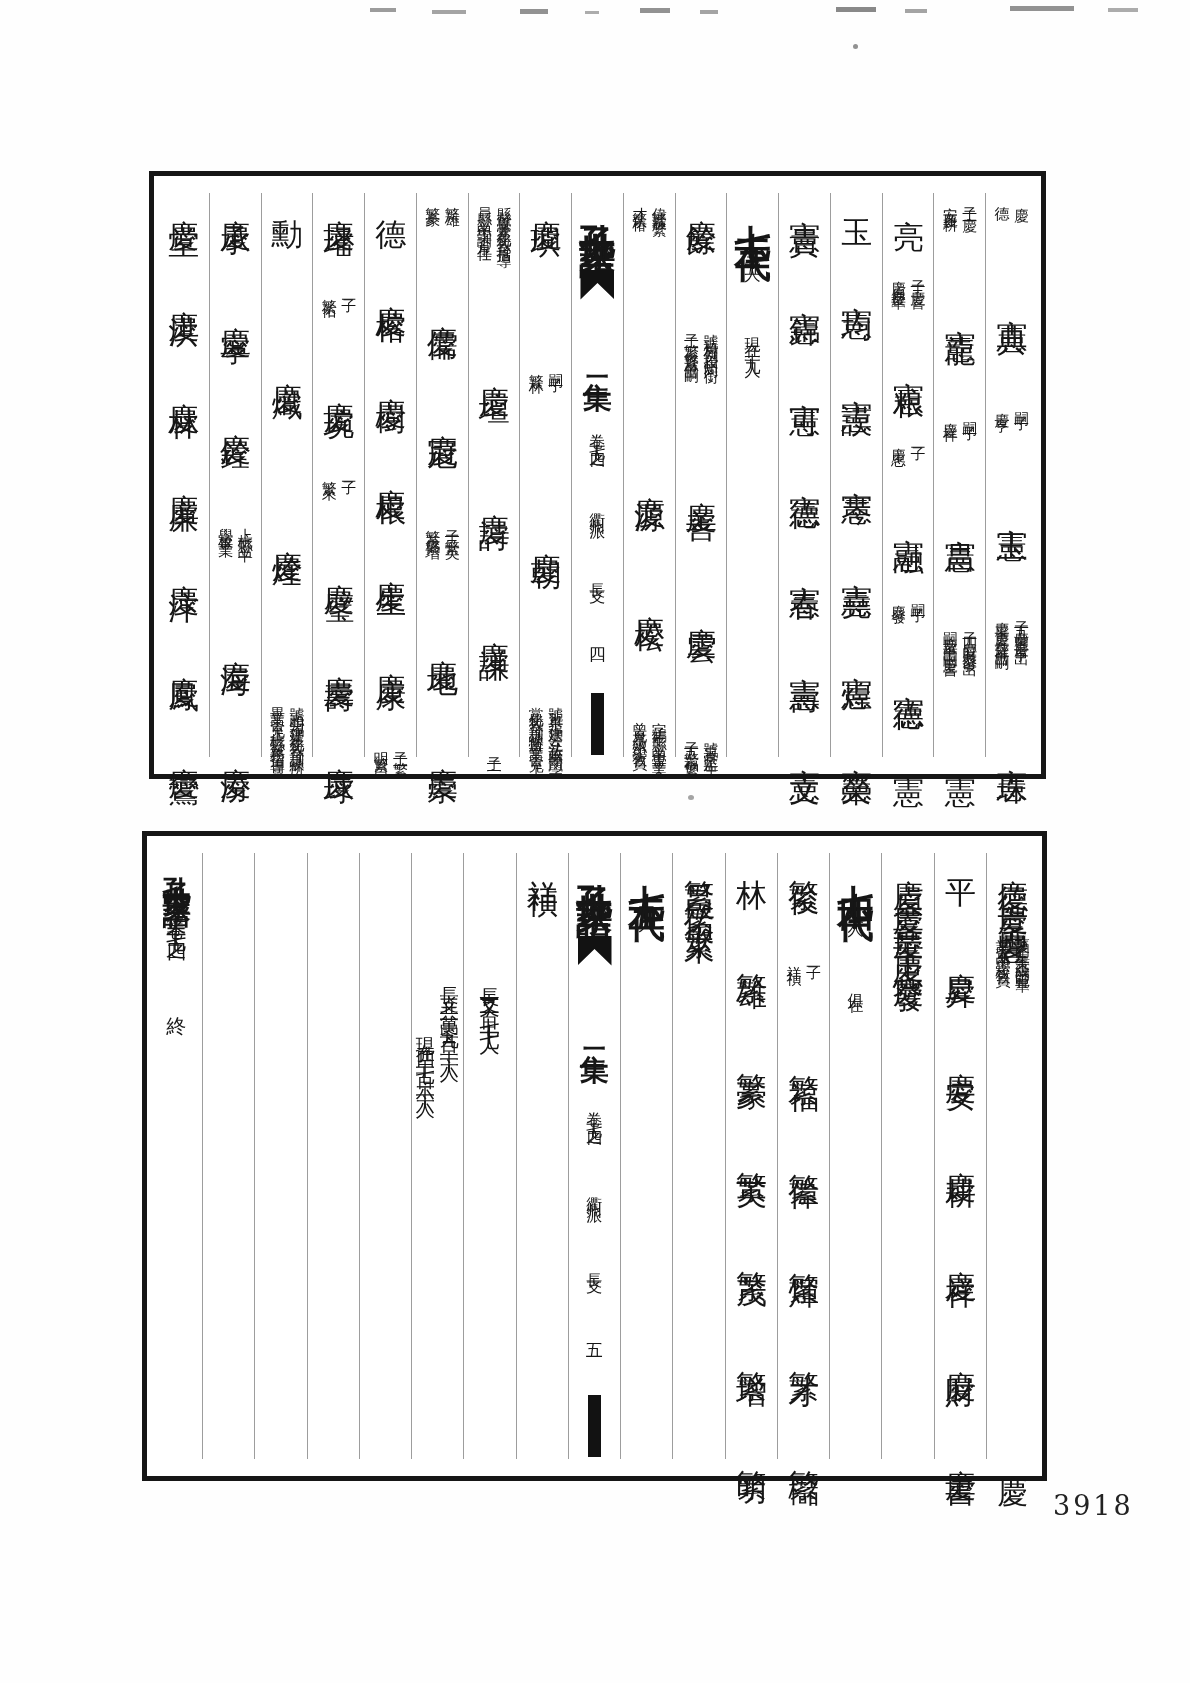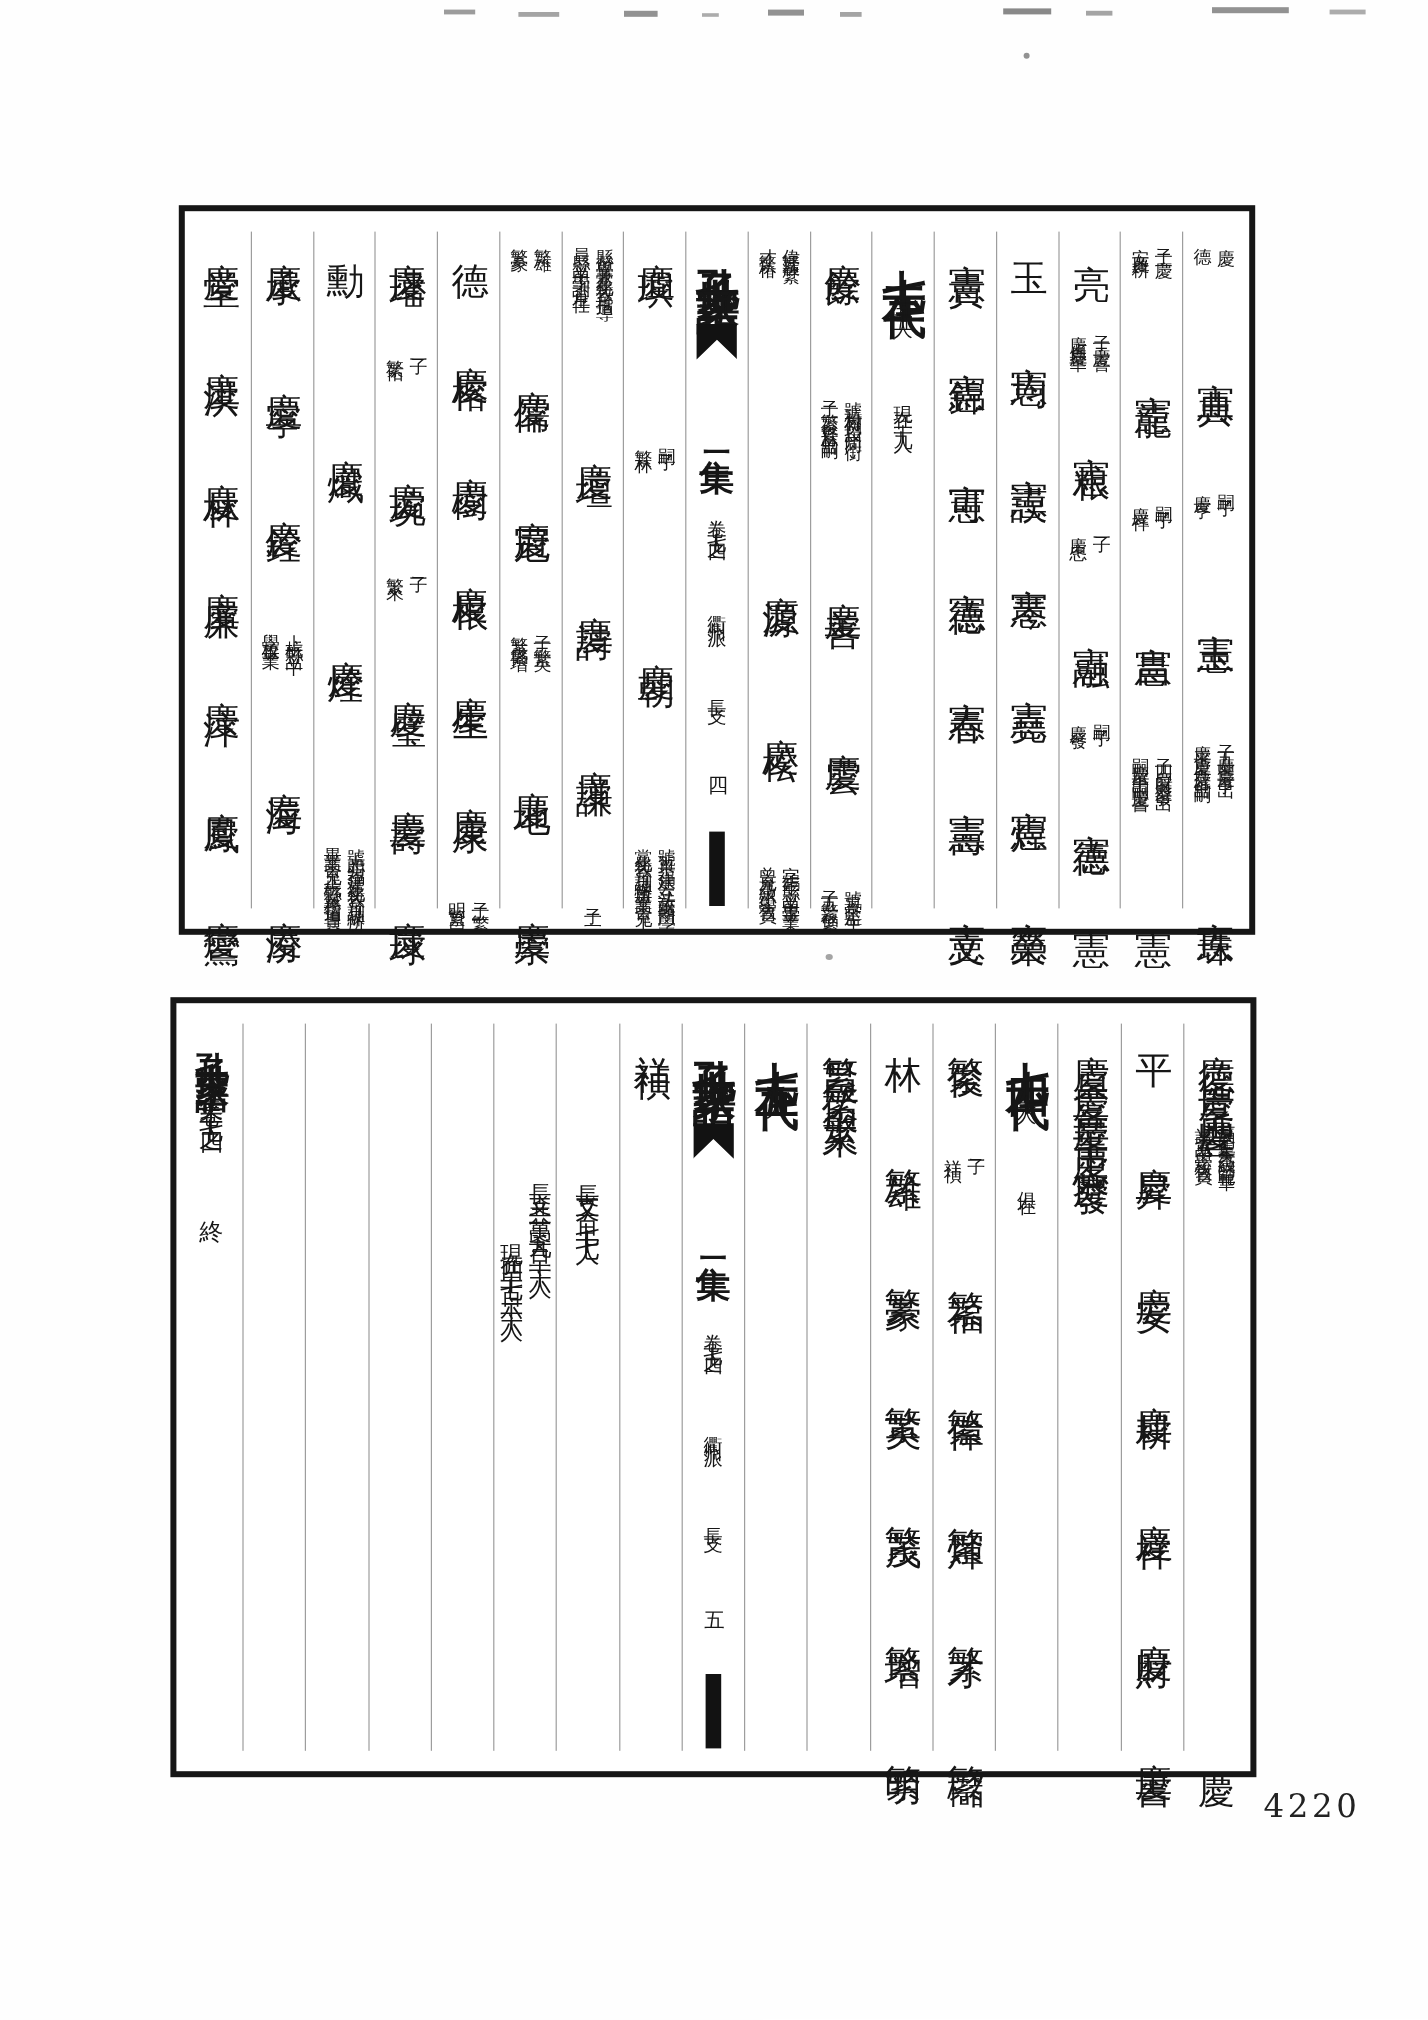--- a/index.html
+++ b/index.html
@@ -383,14 +383,14 @@
       <div class="col"></div>
       <div class="col">
         <div class="seg medium vtext">孔子世家譜</div>
         <div class="seg small2 vtext">二集卷十七之四</div>
         <div class="seg gap"></div>
         <div class="seg small2 vtext">終</div>
         <div class="seg fgap"></div>
       </div>
     </div>
 
-  <div class="pageno">4220</div>
+  <div class="pageno">3918</div>
 </div>
 
 </body></html>

